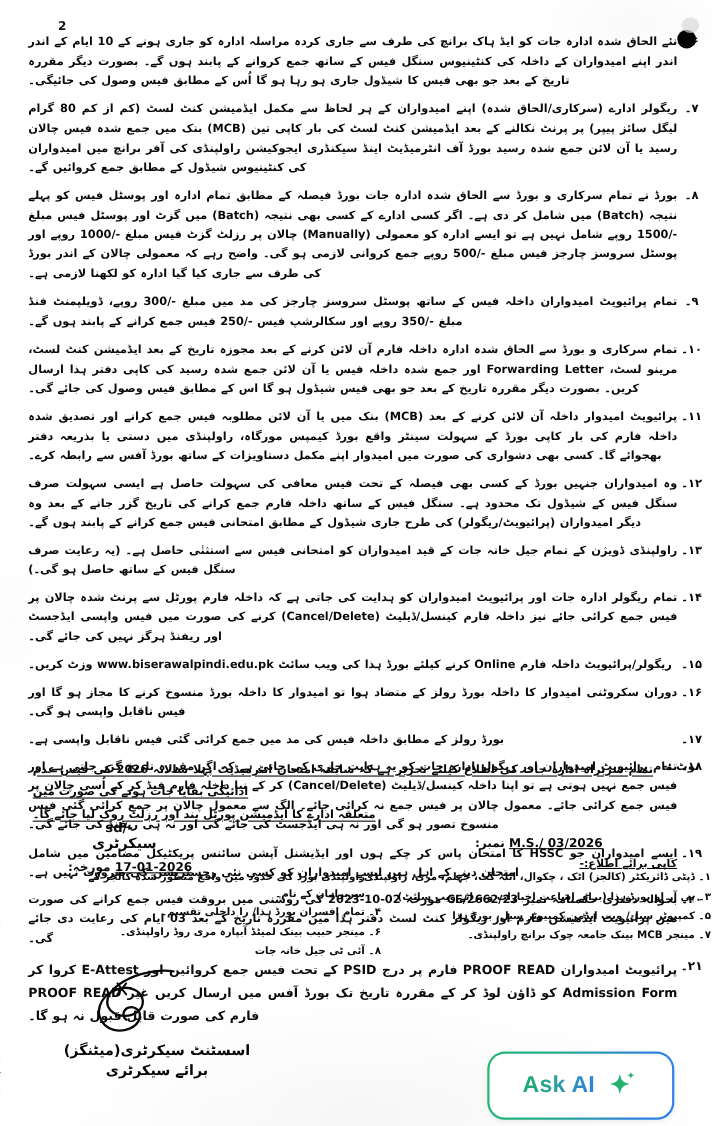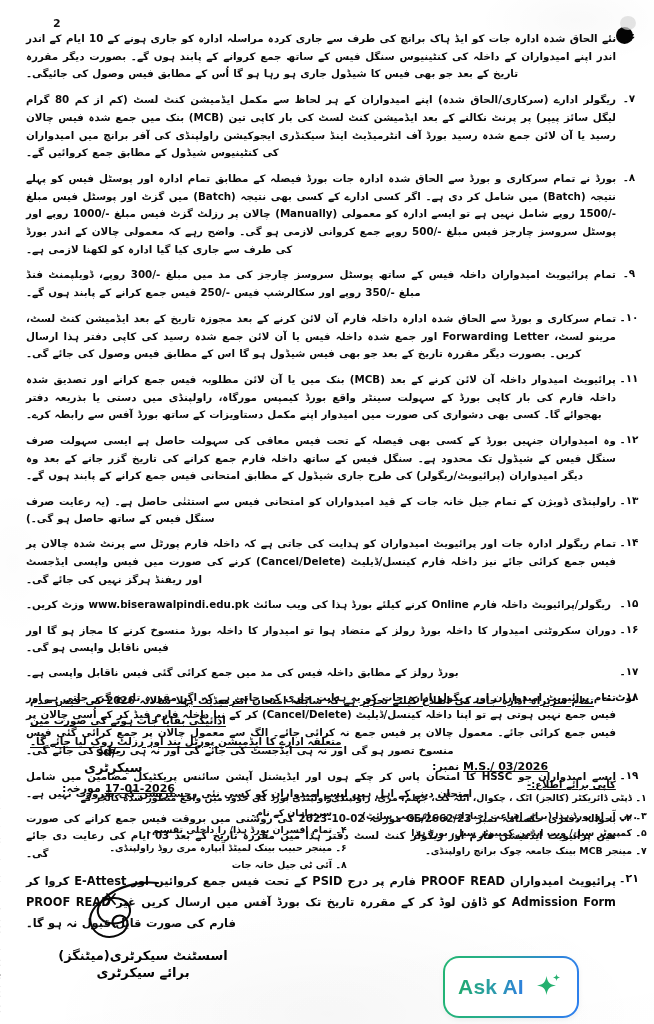--- a/index.html
+++ b/index.html
@@ -241,21 +241,21 @@
     white-space: nowrap;
     letter-spacing: .1px;
     z-index: 4;
   }
 
   
   .ask-ai {
     position: absolute;
     left: 445px;
     top: 958px;
-    width: 132px;
+    width: 166px;
     height: 58px;
     border-radius: 14px;
     background: #ffffff;
     z-index: 20;
     display: flex;
     align-items: center;
     justify-content: center;
     gap: 10px;
     border: none;
     padding: 0;

